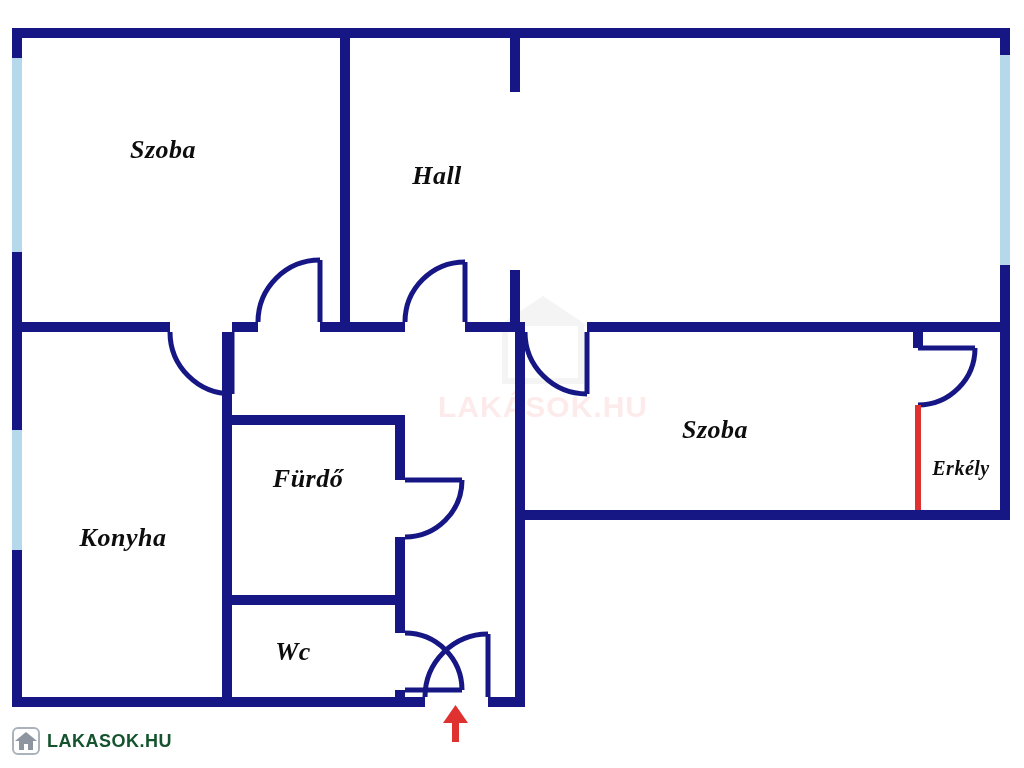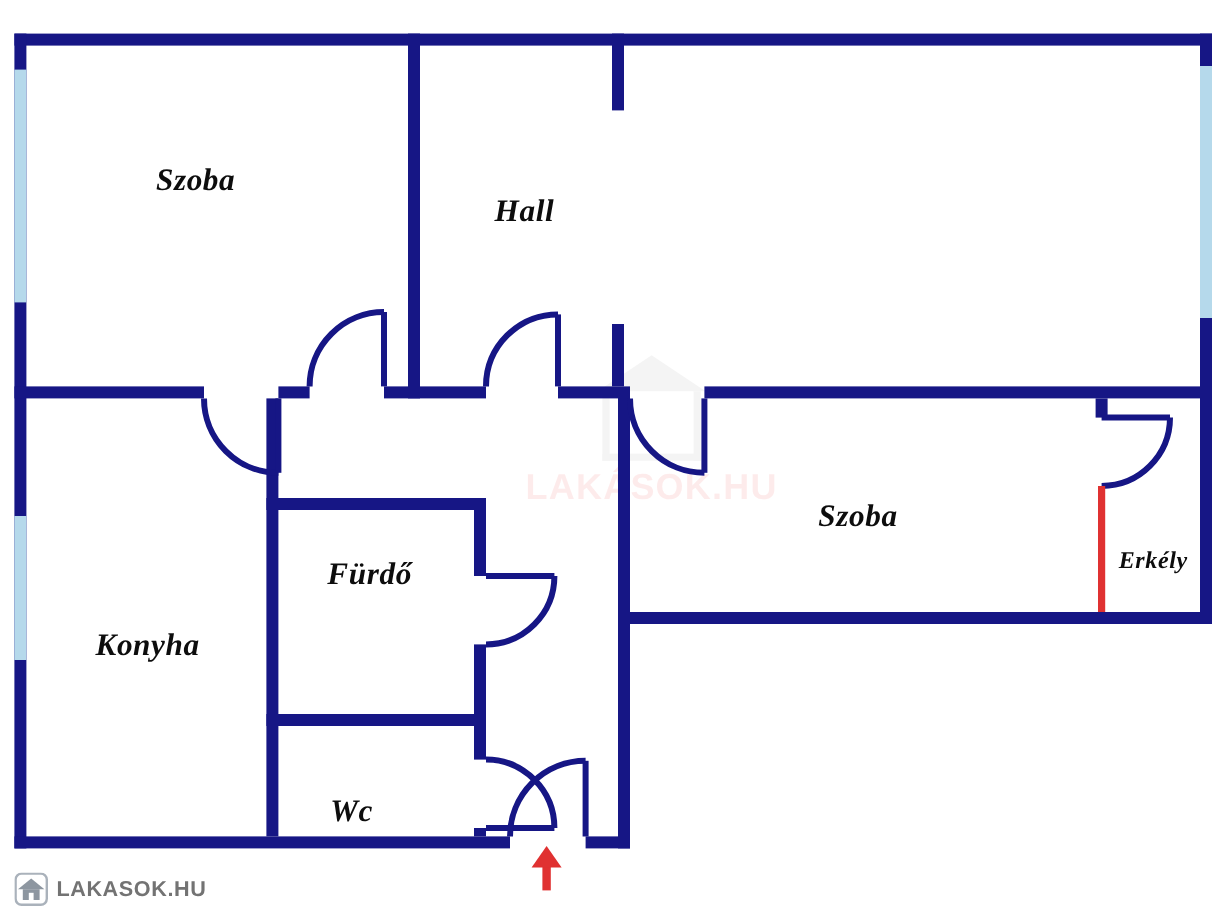--- a/index.html
+++ b/index.html
@@ -18,21 +18,21 @@
   .watermark .wm-house{width:70px;height:52px;margin:0 auto;
              border:6px solid #9a9a9a;border-top:none;position:relative;}
   .watermark .wm-roof{width:0;height:0;margin:0 auto;
              border-left:45px solid transparent;border-right:45px solid transparent;
              border-bottom:30px solid #9a9a9a;}
   .watermark .wm-text{font-size:30px;letter-spacing:1px;margin-top:6px;}
   
   .brand{position:absolute;z-index:3;left:12px;top:725px;height:32px;
          display:flex;align-items:center;gap:7px;}
   .brand-text{font-family:"Liberation Sans",sans-serif;font-weight:700;
-              font-size:18px;color:#737373;letter-spacing:0.5px;}
+              font-size:18px;color:#14532d;letter-spacing:0.5px;}
 </style>
 </head>
 <body>
 
 <div class="stage">
 
   <div class="watermark">
     <div class="wm-roof"></div>
     <div class="wm-house"></div>
     <div class="wm-text">LAKÁSOK.HU</div>
@@ -113,21 +113,21 @@
       <polygon points="443,723 468,723 455.5,705"></polygon>
     </g>
   </svg>
 
   <div class="lbl" style="left:163px;top:150px;">Szoba</div>
   <div class="lbl" style="left:437px;top:176px;">Hall</div>
   <div class="lbl" style="left:715px;top:430px;">Szoba</div>
   <div class="lbl lbl-small" style="left:961px;top:468px;">Erkély</div>
   <div class="lbl" style="left:123px;top:538px;">Konyha</div>
   <div class="lbl" style="left:308px;top:479px;">Fürdő</div>
-  <div class="lbl" style="left:293px;top:652px;margin-top:24px;">Wc</div>
+  <div class="lbl" style="left:293px;top:652px;">Wc</div>
 
   <div class="brand">
     <svg width="28" height="28" viewBox="0 0 28 28">
       <rect x="1" y="1" width="26" height="26" rx="5" fill="#ffffff" stroke="#aab2bb" stroke-width="2"></rect>
       <polygon points="14,5 25,14 3,14" fill="#8d96a0"></polygon>
       <rect x="7" y="14" width="14" height="9" fill="#8d96a0"></rect>
       <rect x="12" y="17" width="4" height="6" fill="#ffffff"></rect>
     </svg>
     <span class="brand-text">LAKASOK.HU</span>
   </div>

